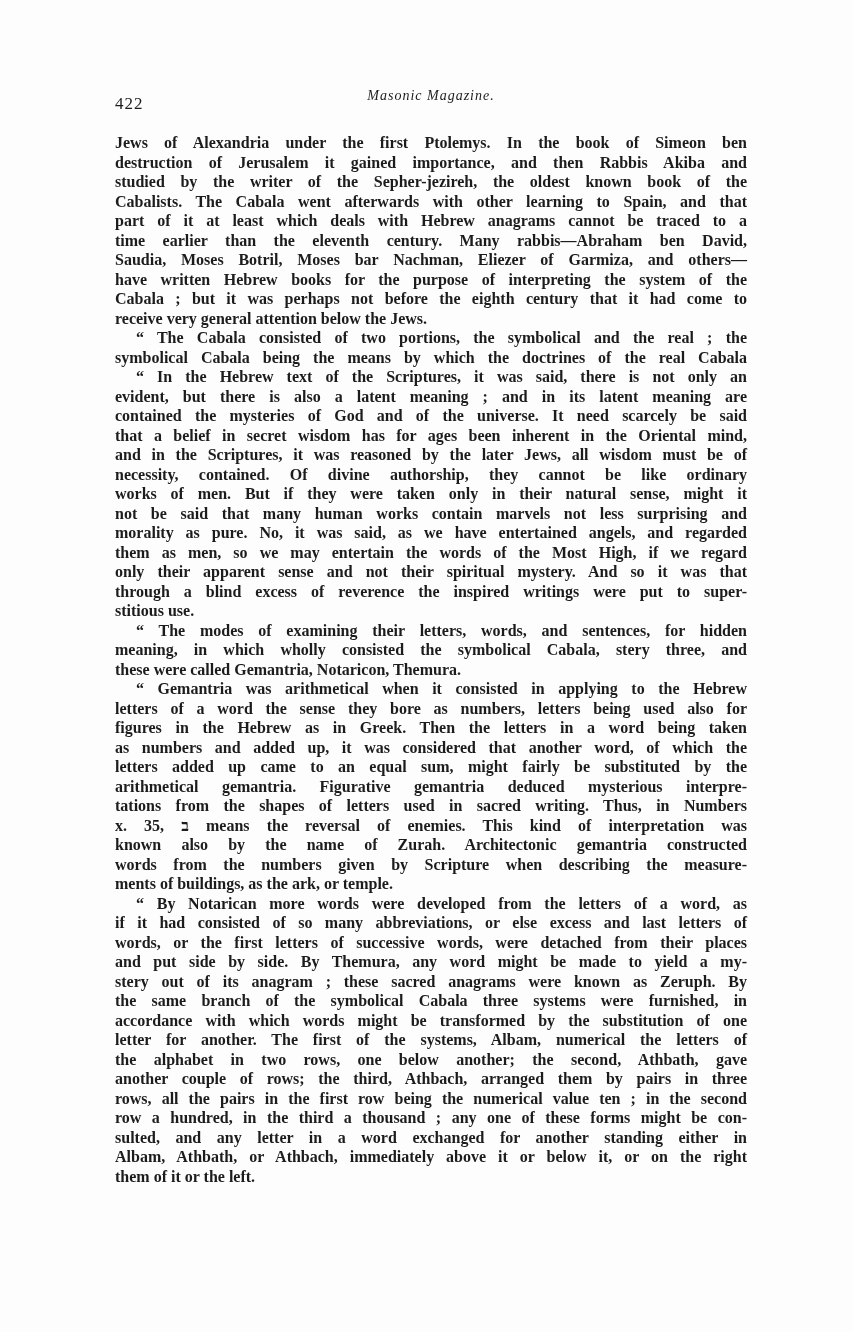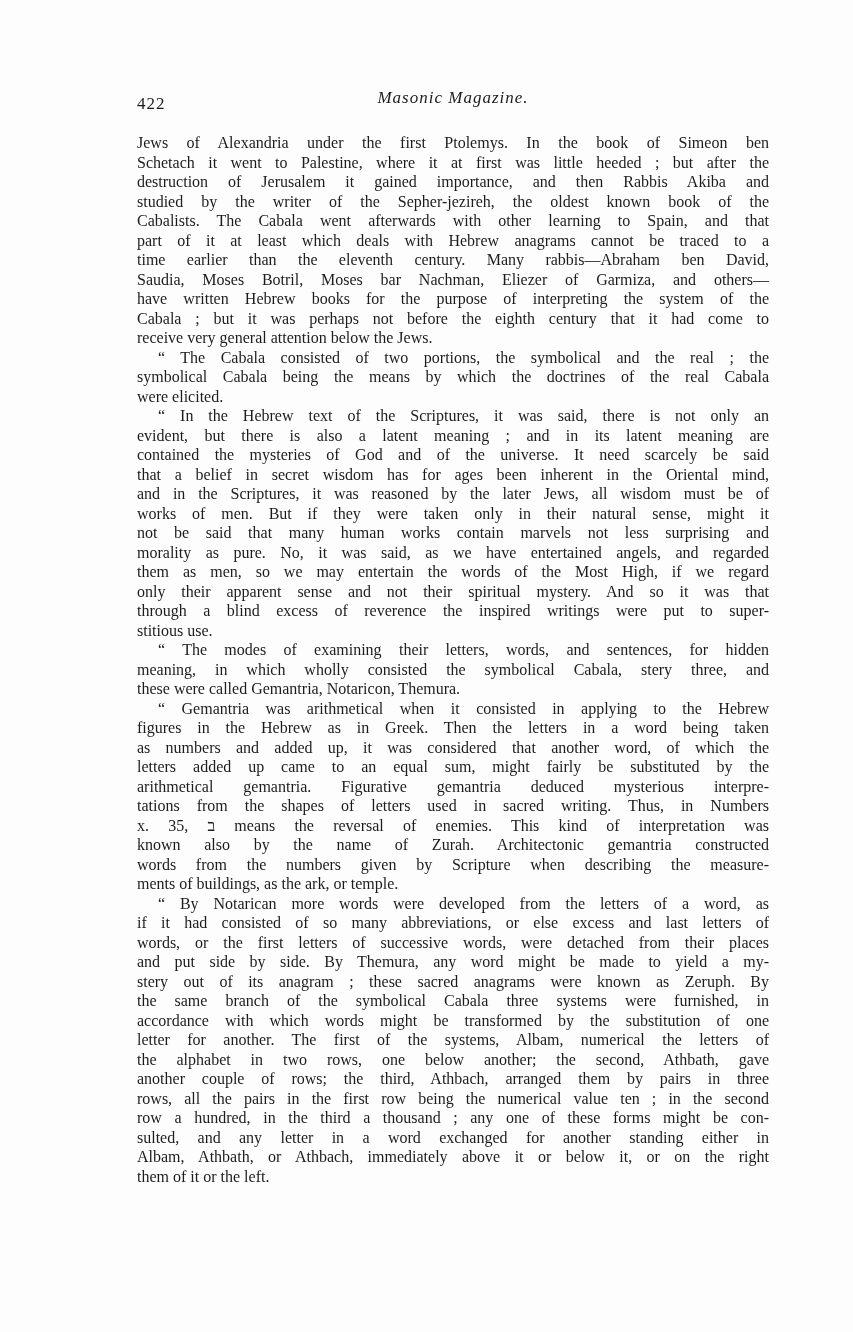--- a/index.html
+++ b/index.html
@@ -14,50 +14,50 @@
     background: #fdfdfd;
     overflow: hidden;
     font-family: "Liberation Serif", "DejaVu Serif", serif;
     color: #1c1c1c;
   }
   .content-column {
     position: absolute;
     left: 115px;
     top: 88px;
     width: 632px;
-    margin-left: 22px;
   }
   .running-header {
     position: relative;
     height: 28px;
   }
   .page-number {
     position: absolute;
     left: 0;
     top: 6px;
     font-size: 17px;
     letter-spacing: 1px;
   }
   .header-title {
     position: absolute;
     left: 0;
     right: 0;
     top: 0;
     text-align: center;
     font-style: italic;
-    font-size: 17px;
+    font-size: 14px;
     letter-spacing: 1px;
   }
   .page-body {
     margin-top: 17px;
     font-size: 16px;
     line-height: 19.5px;
   }
   .paragraph {
     margin: 0;
+    font-weight: bold;
   }
   .line {
     text-align: justify;
     text-align-last: justify;
     white-space: normal;
     height: 19.5px;
   }
   .line.last {
     text-align-last: left;
   }
@@ -70,57 +70,57 @@
 
 <div class="scan-page">
   <div class="content-column">
     <div class="running-header">
       <span class="page-number">422</span>
       <span class="header-title">Masonic Magazine.</span>
     </div>
     <div class="page-body">
         <div class="paragraph">
           <div class="line first">Jews of Alexandria under the first Ptolemys.  In the book of Simeon ben</div>
-          <div class="line">Schetach it went to Palestine, where it at first was little heeded ; but after the</div>
           <div class="line">destruction of Jerusalem it gained importance, and then Rabbis Akiba and</div>
           <div class="line">studied by the writer of the Sepher-jezireh, the oldest known book of the</div>
           <div class="line">Cabalists.  The Cabala went afterwards with other learning to Spain, and that</div>
           <div class="line">part of it at least which deals with Hebrew anagrams cannot be traced to a</div>
           <div class="line">time earlier than the eleventh century.  Many rabbis—Abraham ben David,</div>
           <div class="line">Saudia, Moses Botril, Moses bar Nachman, Eliezer of Garmiza, and others—</div>
           <div class="line">have written Hebrew books for the purpose of interpreting the system of the</div>
           <div class="line">Cabala ; but it was perhaps not before the eighth century that it had come to</div>
           <div class="line last">receive very general attention below the Jews.</div>
         </div>
         <div class="paragraph indented">
           <div class="line first">“ The Cabala consisted of two portions, the symbolical and the real ; the</div>
           <div class="line">symbolical Cabala being the means by which the doctrines of the real Cabala</div>
-          <div class="line last">were elicited.</div>
         </div>
         <div class="paragraph indented">
           <div class="line first">“ In the Hebrew text of the Scriptures, it was said, there is not only an</div>
           <div class="line">evident, but there is also a latent meaning ; and in its latent meaning are</div>
           <div class="line">contained the mysteries of God and of the universe.  It need scarcely be said</div>
           <div class="line">that a belief in secret wisdom has for ages been inherent in the Oriental mind,</div>
           <div class="line">and in the Scriptures, it was reasoned by the later Jews, all wisdom must be of</div>
+          <div class="line">necessity, contained.  Of divine authorship, they cannot be like ordinary</div>
           <div class="line">works of men.  But if they were taken only in their natural sense, might it</div>
           <div class="line">not be said that many human works contain marvels not less surprising and</div>
           <div class="line">morality as pure.  No, it was said, as we have entertained angels, and regarded</div>
           <div class="line">them as men, so we may entertain the words of the Most High, if we regard</div>
           <div class="line">only their apparent sense and not their spiritual mystery.  And so it was that</div>
           <div class="line">through a blind excess of reverence the inspired writings were put to super-</div>
           <div class="line last">stitious use.</div>
         </div>
         <div class="paragraph indented">
           <div class="line first">“ The modes of examining their letters, words, and sentences, for hidden</div>
           <div class="line">meaning, in which wholly consisted the symbolical Cabala, stery three, and</div>
           <div class="line last">these were called Gemantria, Notaricon, Themura.</div>
         </div>
         <div class="paragraph indented">
           <div class="line first">“ Gemantria was arithmetical when it consisted in applying to the Hebrew</div>
+          <div class="line">letters of a word the sense they bore as numbers, letters being used also for</div>
           <div class="line">figures in the Hebrew as in Greek.  Then the letters in a word being taken</div>
           <div class="line">as numbers and added up, it was considered that another word, of which the</div>
           <div class="line">letters added up came to an equal sum, might fairly be substituted by the</div>
           <div class="line">arithmetical gemantria.  Figurative gemantria deduced mysterious interpre-</div>
           <div class="line">tations from the shapes of letters used in sacred writing.  Thus, in Numbers</div>
           <div class="line">x. 35, ב means the reversal of enemies.  This kind of interpretation was</div>
           <div class="line">known also by the name of Zurah.  Architectonic gemantria constructed</div>
           <div class="line">words from the numbers given by Scripture when describing the measure-</div>
           <div class="line last">ments of buildings, as the ark, or temple.</div>
         </div>

